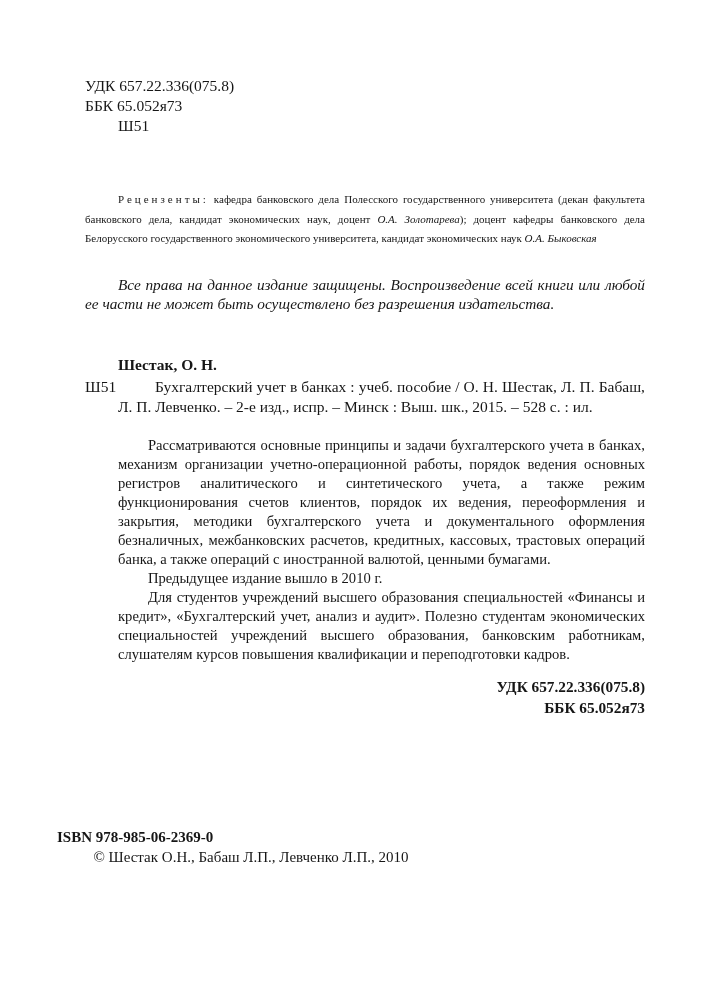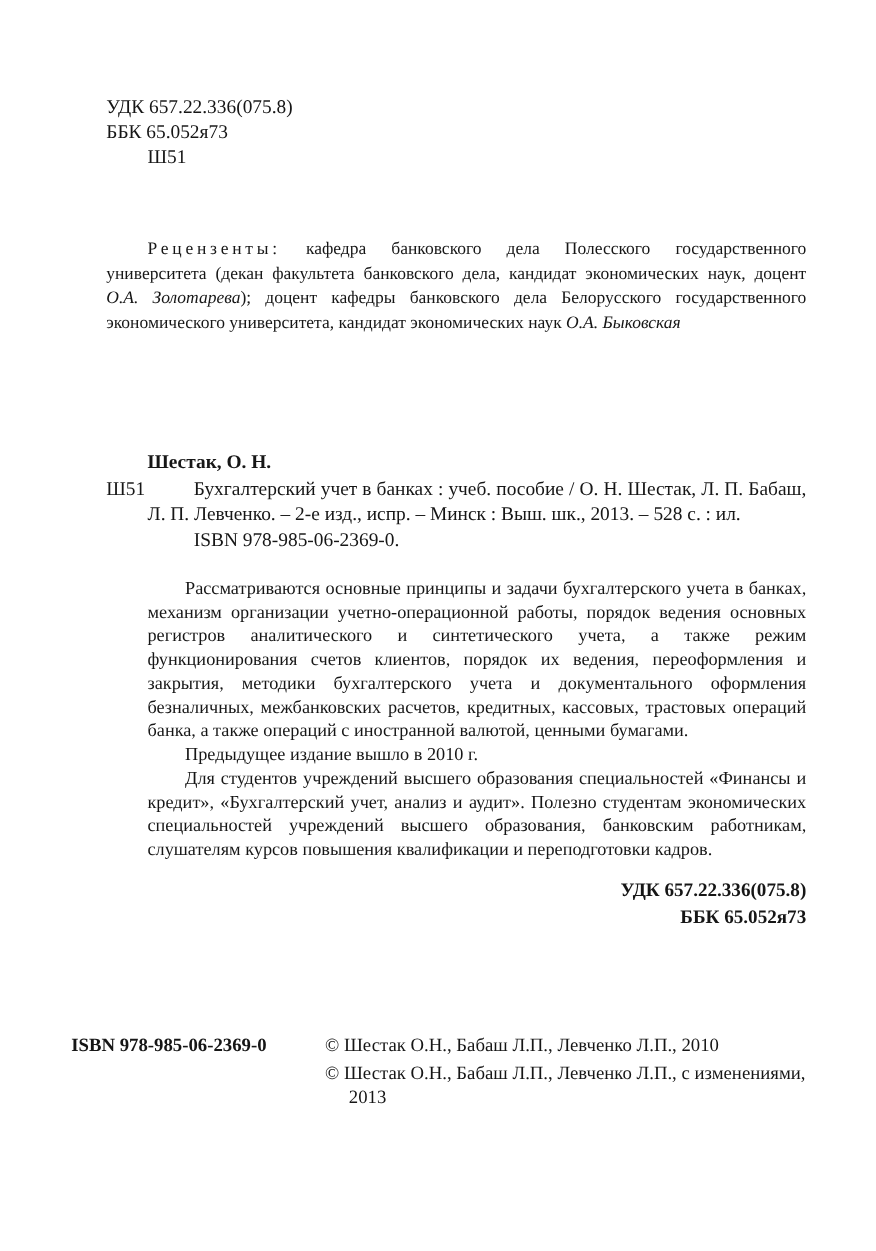--- a/index.html
+++ b/index.html
@@ -18,35 +18,35 @@
   }
   .content {
     position: absolute;
     left: 85px; right: 56px; top: 76px;
   }
   .top-codes { font-size: 15.5px; line-height: 20px; }
   .top-codes .indent { margin-left: 33px; }
 
   p.reviewers {
     margin-top: 54px;
-    font-size: 14px; line-height: 19.5px;
+    font-size: 11px; line-height: 19.5px;
     text-align: justify; text-indent: 33px;
   }
   .spaced { letter-spacing: 3px; }
   .italic { font-style: italic; }
 
   p.rights {
     margin-top: 26px;
     font-size: 15.3px; line-height: 19.5px;
     font-style: italic;
     text-align: justify; text-indent: 33px;
   }
 
   .author-heading {
-    margin-top: 92px; margin-left: 33px;
+    margin-top: 41px; margin-left: 33px;
     font-weight: bold; font-size: 15.5px; line-height: 20px;
   }
   .catalog-entry {
     position: relative;
     margin-left: 33px; margin-top: 2px;
     font-size: 15.5px; line-height: 20px;
     text-align: justify; text-indent: 37px;
   }
   .catalog-code {
     position: absolute; left: -33px; top: 0;
@@ -67,66 +67,65 @@
     margin-top: 12px;
     text-align: right;
     font-weight: bold;
     font-size: 15.3px; line-height: 21px;
   }
 
   .imprint {
     position: absolute;
     left: 57px; top: 828px; right: 50px;
     display: flex;
-    font-size: 15px; line-height: 19.5px;
+    font-size: 15px; line-height: 19.5px; flex-direction: column;
   }
   .imprint .isbn-number {
     font-weight: bold;
     width: 203px; flex: 0 0 auto;
   }
-  .imprint .copyright-list { flex: 1 1 auto; max-width: 388px; }
+  .imprint .copyright-list { flex: 1 1 auto; max-width: 388px; text-align: center; }
   .imprint .copyright-item {
     padding-left: 19px; text-indent: -19px;
     margin-bottom: 2px;
   }
 </style>
 </head>
 <body>
 
 <div class="page">
   <div class="content">
 
     <div class="top-codes">
       <div>УДК 657.22.336(075.8)</div>
       <div>ББК 65.052я73</div>
       <div class="indent">Ш51</div>
     </div>
 
     <p class="reviewers"><span class="spaced">Рецензенты:</span><span> кафедра банковского дела Полесского государственного университета (декан факультета банковского дела, кандидат экономических наук, доцент </span><span class="italic">О.А. Золотарева</span><span>); доцент кафедры банковского дела Белорусского государственного экономического университета, кандидат экономических наук </span><span class="italic">О.А. Быковская</span></p>
 
+    <p class="rights">Все права на данное издание защищены. Воспроизведение всей книги или любой ее части не может быть осуществлено без разрешения издательства.</p>
 
     <div class="author-heading">Шестак, О. Н.</div>
 
-    <p class="catalog-entry"><span class="catalog-code">Ш51</span><span>Бухгалтерский учет в банках : учеб. пособие / О. Н. Шестак, Л. П. Бабаш, Л. П. Левченко. – 2-е изд., испр. – Минск : Выш. шк., 2013. – 528 с. : ил.</span></p>
+    <p class="catalog-entry"><span class="catalog-code">Ш51</span><span>Бухгалтерский учет в банках : учеб. пособие / О. Н. Шестак, Л. П. Бабаш, Л. П. Левченко. – 2-е изд., испр. – Минск : Выш. шк., 2015. – 528 с. : ил.</span></p>
 
-    <div class="isbn-line">ISBN 978-985-06-2369-0.</div>
 
     <div class="annotation">
       <p>Рассматриваются основные принципы и задачи бухгалтерского учета в банках, механизм организации учетно-операционной работы, порядок ведения основных регистров аналитического и синтетического учета, а также режим функционирования счетов клиентов, порядок их ведения, переоформления и закрытия, методики бухгалтерского учета и документального оформления безналичных, межбанковских расчетов, кредитных, кассовых, трастовых операций банка, а также операций с иностранной валютой, ценными бумагами.</p>
       <p>Предыдущее издание вышло в 2010 г.</p>
       <p>Для студентов учреждений высшего образования специальностей «Финансы и кредит», «Бухгалтерский учет, анализ и аудит». Полезно студентам экономических специальностей учреждений высшего образования, банковским работникам, слушателям курсов повышения квалификации и переподготовки кадров.</p>
     </div>
 
     <div class="bottom-codes">
       <div>УДК 657.22.336(075.8)</div>
       <div>ББК 65.052я73</div>
     </div>
 
   </div>
 
   <div class="imprint">
     <div class="isbn-number">ISBN 978-985-06-2369-0</div>
     <div class="copyright-list">
       <div class="copyright-item">© Шестак О.Н., Бабаш Л.П., Левченко Л.П., 2010</div>
-      <div class="copyright-item">© Шестак О.Н., Бабаш Л.П., Левченко Л.П., с изменениями, 2013</div>
     </div>
   </div>
 </div>
 
 </body></html>

